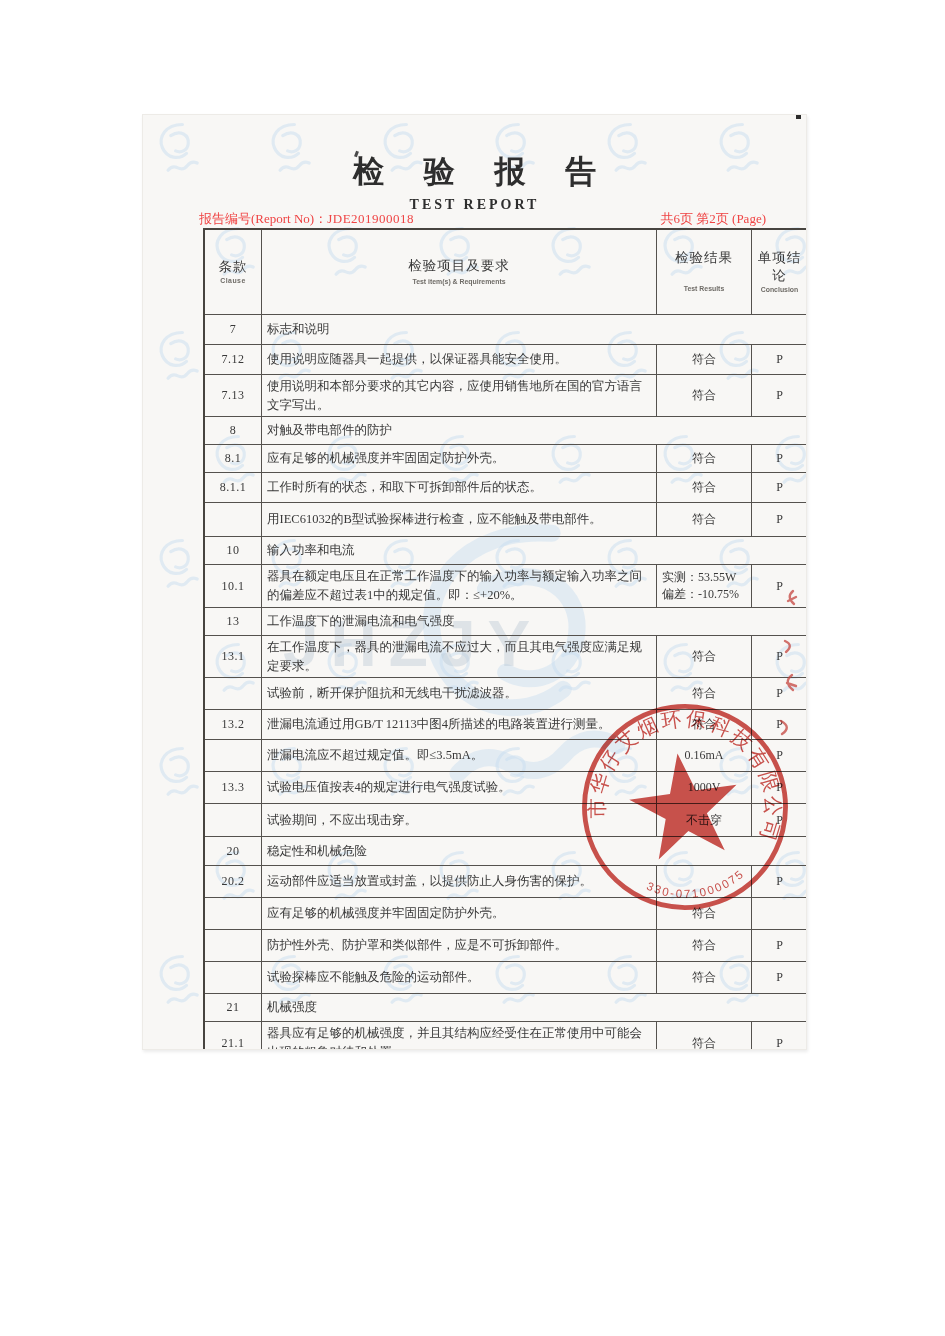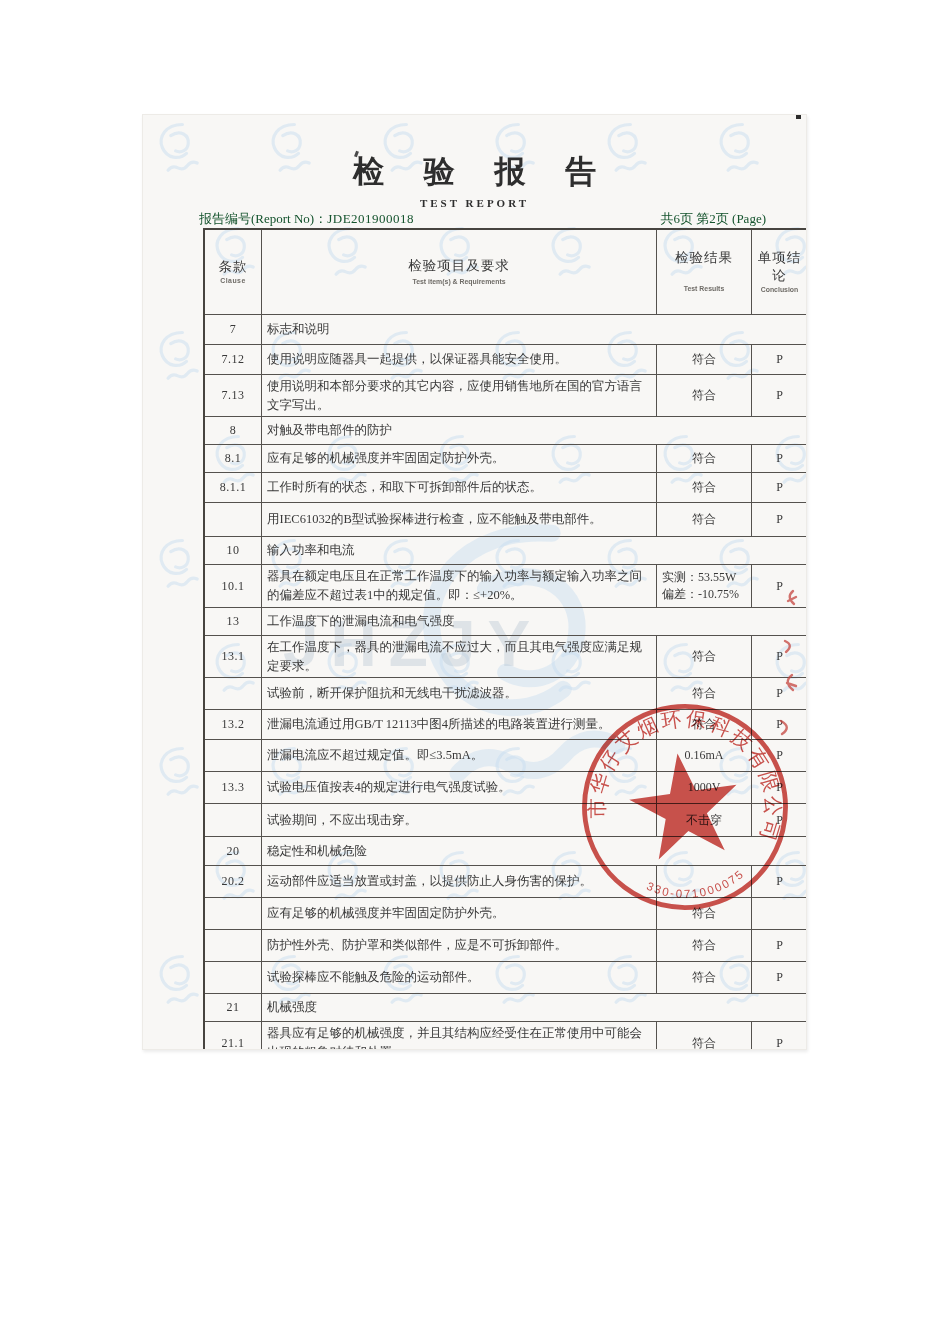--- a/index.html
+++ b/index.html
@@ -11,23 +11,23 @@
   
   .wm-layer{position:absolute;inset:0;pointer-events:none;}
   .wm{position:absolute;width:44px;height:54px;opacity:.5;transform:rotate(-14deg);}
   .wm-big{position:absolute;left:262px;top:398px;width:240px;height:290px;opacity:.45;transform:rotate(-10deg);}
   .wm-letters{position:absolute;left:140px;top:492px;font-family:"Liberation Sans","DejaVu Sans",sans-serif;
               font-weight:bold;font-size:64px;letter-spacing:12px;color:#b9c7d3;opacity:.4;}
   
   .title{position:absolute;top:36px;left:0;width:100%;text-align:center;
          font-size:31px;font-weight:bold;letter-spacing:16px;text-indent:16px;color:#2e2e2e;}
   .subtitle{position:absolute;top:82px;left:0;width:100%;text-align:center;
-            font-size:11px;font-weight:bold;letter-spacing:3px;color:#2e2e2e;}
+            font-size:14px;font-weight:bold;letter-spacing:3px;color:#2e2e2e;}
   .meta-row{position:absolute;top:95px;left:56px;right:40px;display:flex;
-            justify-content:space-between;align-items:flex-end;font-size:13px;color:#14532d;}
+            justify-content:space-between;align-items:flex-end;font-size:13px;color:#ef4444;}
   .meta-left .val{letter-spacing:.5px;}
   
   table.report{position:absolute;left:60px;top:113px;border-collapse:collapse;table-layout:fixed;
                width:560px;font-size:12.5px;color:#383838;}
   table.report th,table.report td{border:1.4px solid #55524e;padding:2px 5px;vertical-align:middle;}
   table.report{border:2px solid #47443f;}
   th .zh{font-size:13.5px;font-weight:normal;letter-spacing:1px;color:#3a3a3a;}
   th .en{font-size:7.5px;color:#6e6b66;font-family:"Liberation Sans","DejaVu Sans",sans-serif;transform:scale(.92);}
   .c-clause{width:46px;text-align:center;font-size:12px;letter-spacing:.5px;}
   .c-item{width:384px;text-align:left;line-height:1.5;}

